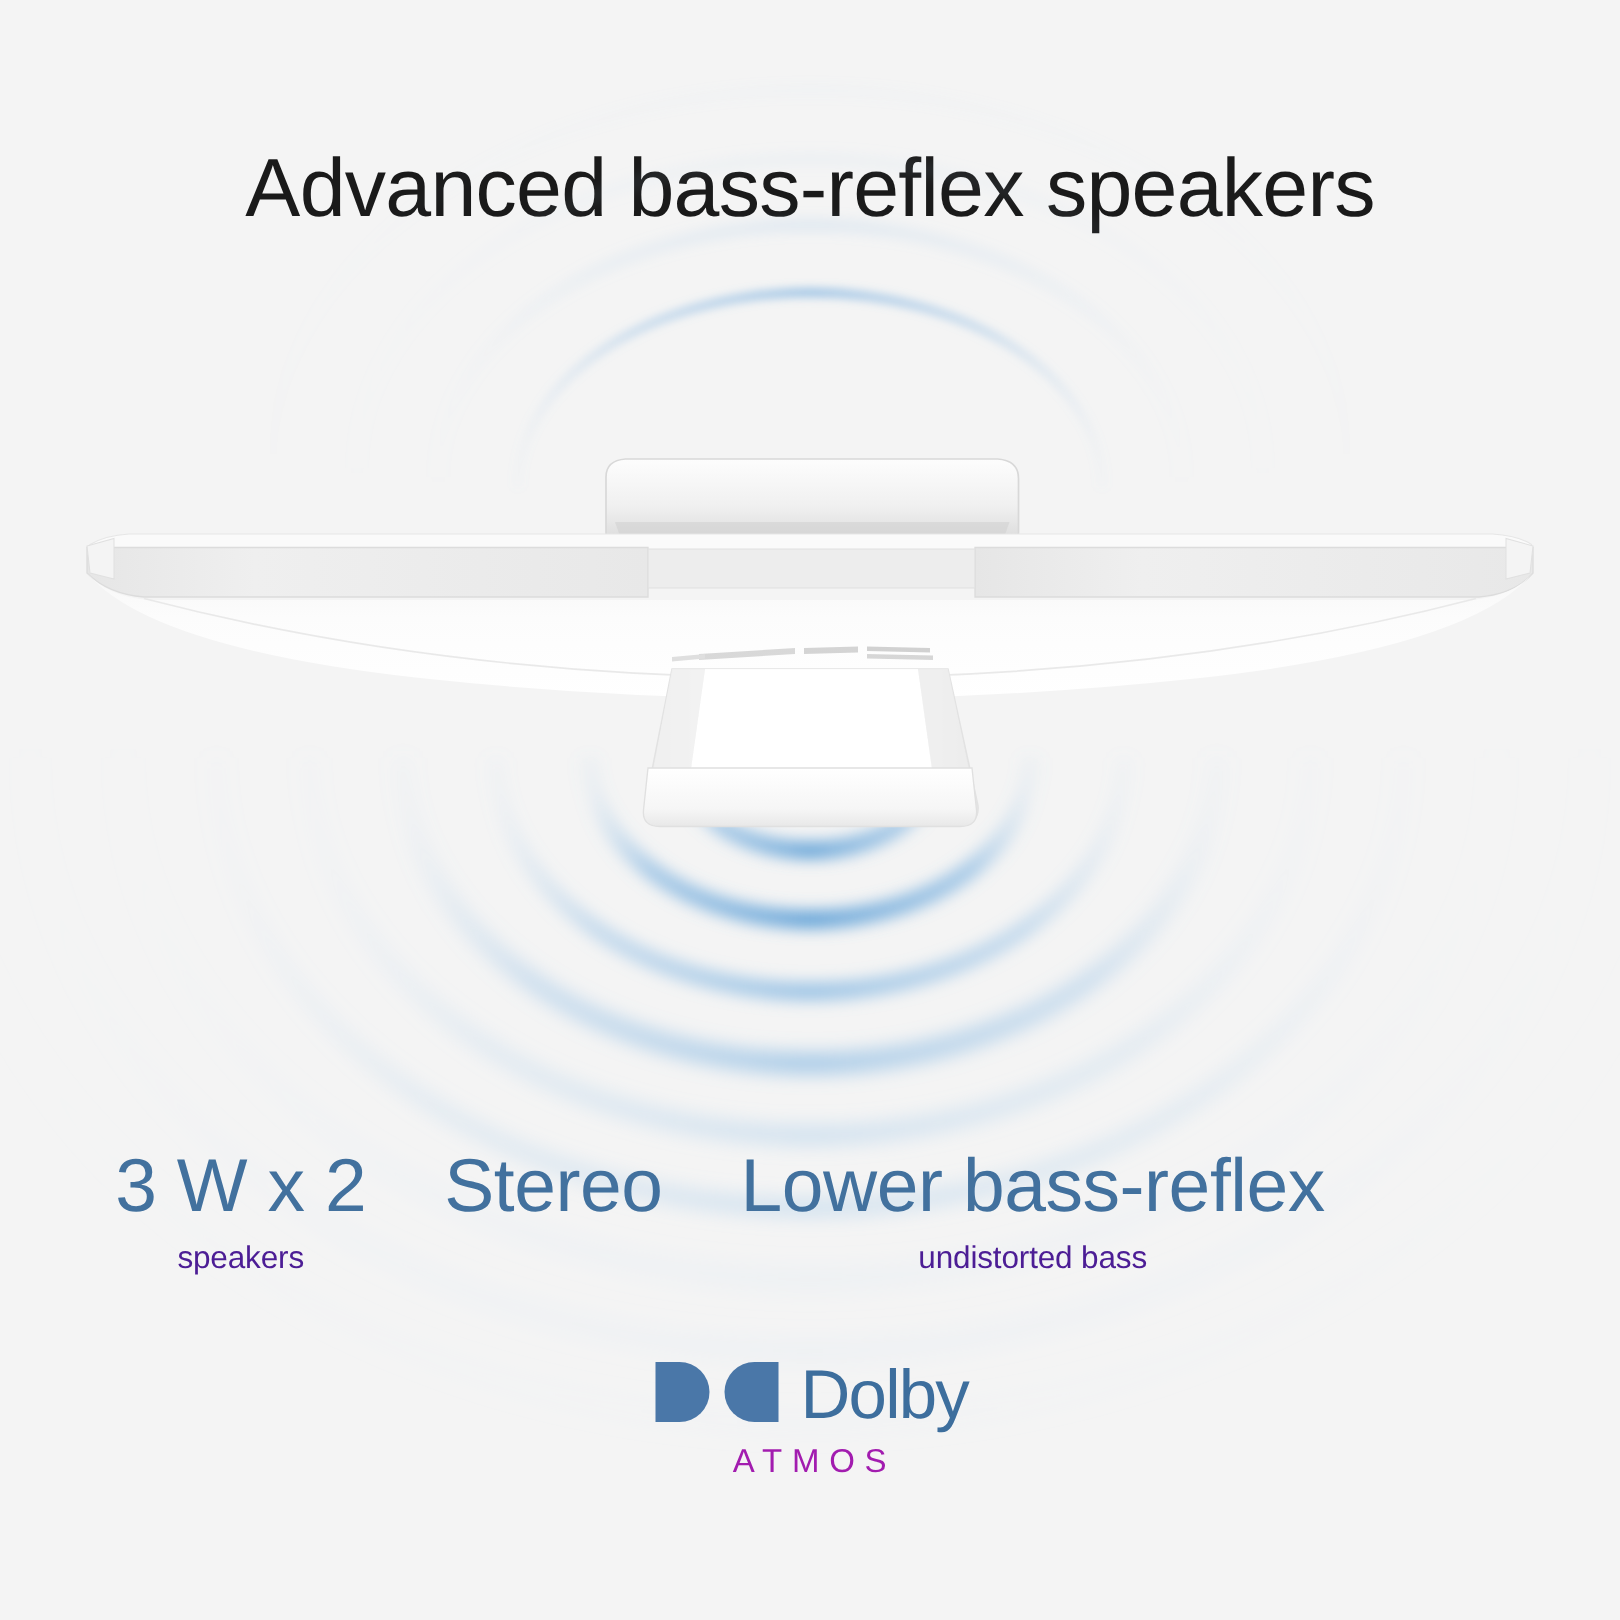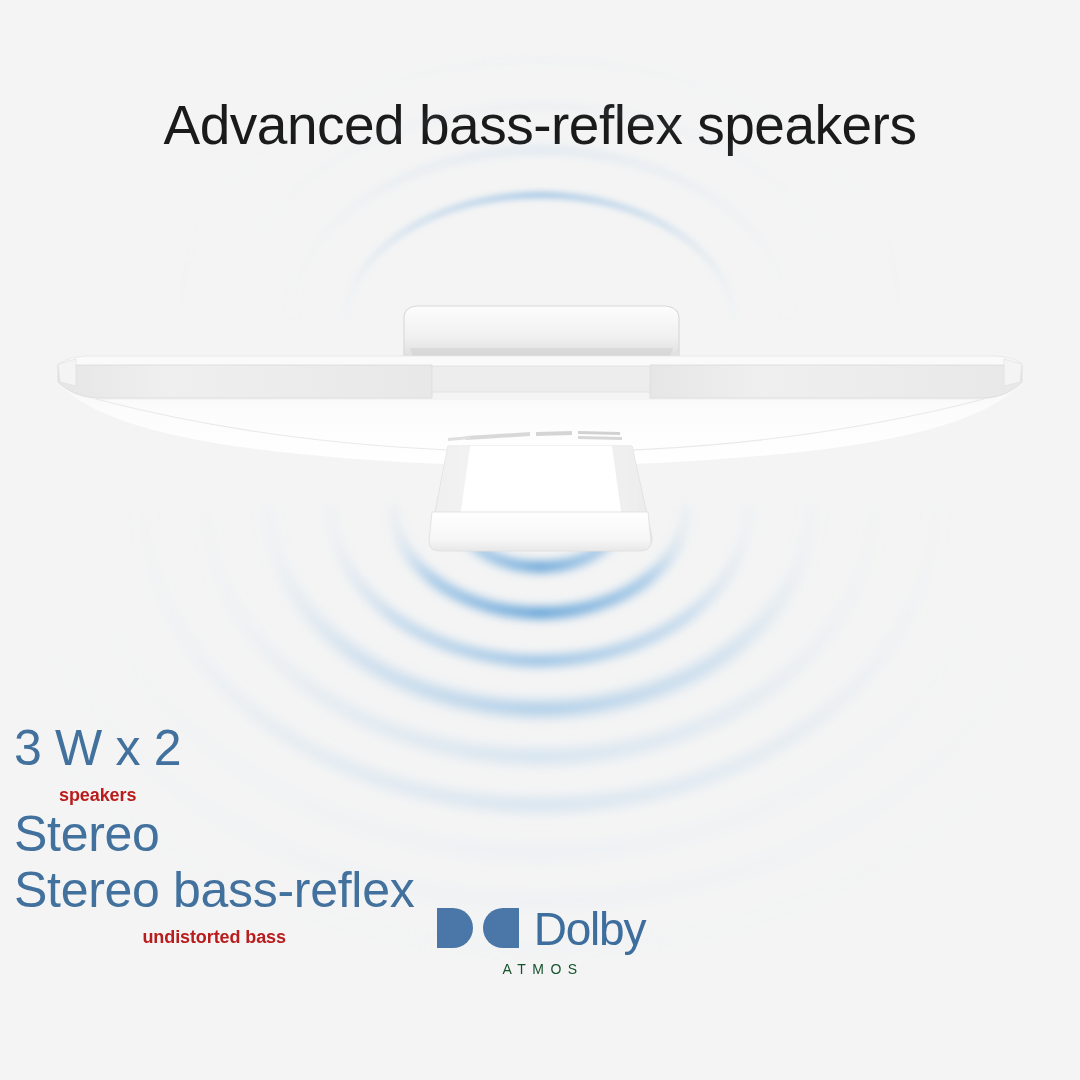--- a/index.html
+++ b/index.html
@@ -58,25 +58,25 @@
     left: 0;
     top: 0;
     width: 1080px;
     height: 1080px;
     pointer-events: none;
   }
 
   
   .stats {
     position: absolute;
-    top: 720px;
+    top: 762px;
     left: 0;
     width: 960px;
     display: flex;
-    flex-direction: column;
+    flex-direction: row;
     justify-content: center;
     align-items: flex-start;
     gap: 0px;
   }
 
   .stat {
     display: flex;
     flex-direction: column;
     align-items: center;
     padding: 0 14px;
@@ -86,23 +86,23 @@
     font-size: 50px;
     font-weight: 400;
     color: #42719e;
     line-height: 1.12;
     white-space: nowrap;
     letter-spacing: -0.3px;
   }
 
   .stat-label {
     margin-top: 9px;
-    font-size: 18px;
-    font-weight: 700;
-    color: #b91c1c;
+    font-size: 21px;
+    font-weight: 400;
+    color: #4c1d95;
     white-space: nowrap;
     letter-spacing: -0.1px;
   }
 
   .stat-0 { margin-right: 24px; }
   .stat-1 { margin-right: 24px; gap: 20px; }
 
   
   .dolby {
     position: absolute;
@@ -130,23 +130,23 @@
     font-weight: 400;
     color: #3d6e9d;
     letter-spacing: -1.2px;
     line-height: 1;
     position: relative;
     top: 1px;
   }
 
   .dolby-atmos {
     margin-top: 10px;
-    font-size: 14px;
+    font-size: 22px;
     letter-spacing: 6.5px;
-    color: #14532d;
+    color: #a21caf;
     font-weight: 400;
     text-indent: 6px;
   }
 </style>
 </head>
 <body>
 
 <div id="stage">
 
   <h1 class="page-title">Advanced bass-reflex speakers</h1>
@@ -389,21 +389,21 @@
     <div class="stat stat-0">
       <div class="stat-value">3 W x 2</div>
       <div class="stat-label">speakers</div>
     </div>
 
     <div class="stat stat-1">
       <div class="stat-value">Stereo</div>
     </div>
 
     <div class="stat stat-2">
-      <div class="stat-value">Stereo bass-reflex</div>
+      <div class="stat-value">Lower bass-reflex</div>
       <div class="stat-label">undistorted bass</div>
     </div>
 
   </div>
 
   <div class="dolby">
     <div class="dolby-row">
       <svg class="dolby-mark" width="86" height="44" viewBox="0 0 86 44">
 
         <path d="M 2 2 L 18 2 A 20 20 0 0 1 18 42 L 2 42 Z" fill="#4a77a8"></path>

